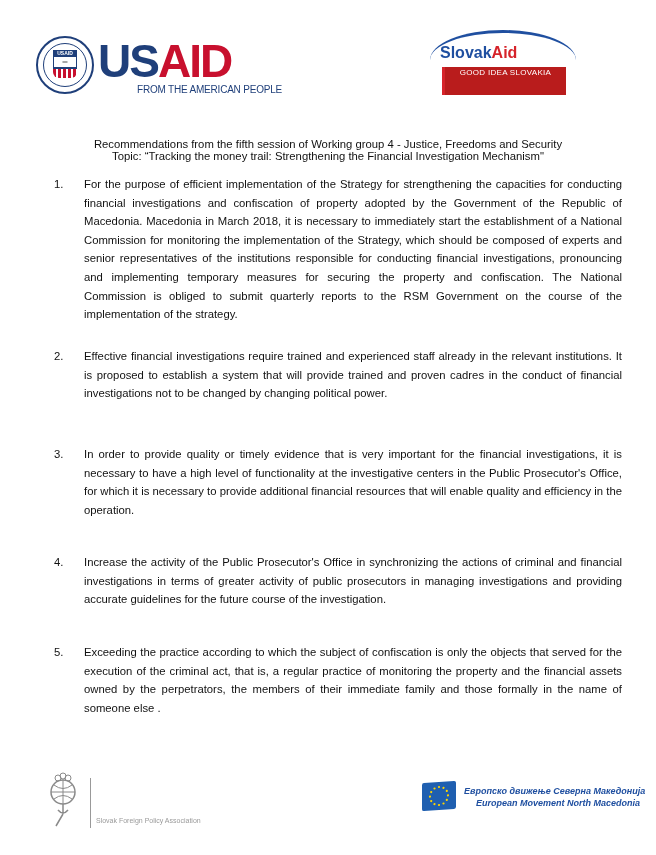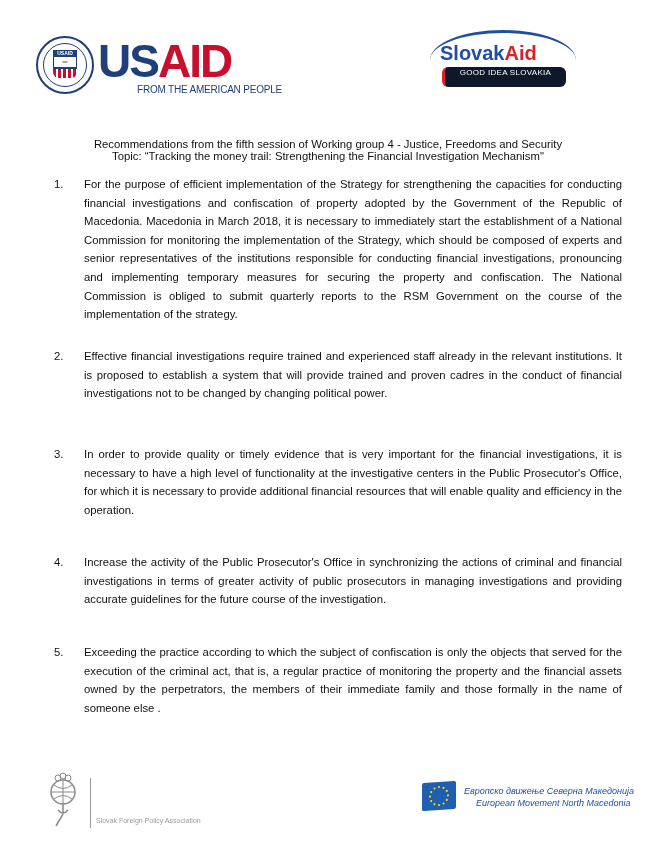--- a/index.html
+++ b/index.html
@@ -22,26 +22,26 @@
   .usaid-word { position: absolute; left: 62px; top: 2px; font-size: 46px; font-weight: bold; letter-spacing: -2px;
                 line-height: 46px; }
   .usaid-word .us { color: #1f3f7a; margin-top: 48px; }
   .usaid-word .aid { color: #c8102e; }
   .usaid-tag { position: absolute; left: 64px; top: 48px; font-size: 10px; color: #1f3f7a; white-space: nowrap;
                letter-spacing: -0.2px; padding-left: 37px; }
 
   .slovakaid { position: absolute; left: 428px; top: 30px; width: 150px; height: 52px; }
   .slovakaid .arc { position: absolute; left: 2px; top: 0; width: 146px; height: 30px; border-top: 3px solid #1f4fa0;
                     border-radius: 50% 50% 0 0 / 100% 100% 0 0; box-sizing: border-box; }
-  .slovakaid .word { position: absolute; left: 12px; top: 12px; font-size: 20px; font-weight: bold; line-height: 22px; }
+  .slovakaid .word { position: absolute; left: 12px; top: 12px; font-size: 16px; font-weight: bold; line-height: 22px; }
   .slovakaid .word .s { color: #1f4fa0; }
   .slovakaid .word .a { color: #d6232a; }
-  .slovakaid .bar { position: absolute; left: 14px; top: 37px; width: 124px; height: 20px; background: #0f172a;
+  .slovakaid .bar { position: absolute; left: 14px; top: 37px; width: 124px; height: 28px; background: #b91c1c;
                     border-left: 3px solid #d6232a; box-sizing: border-box; color: #fff; font-size: 8px;
-                    line-height: 12px; text-align: center; letter-spacing: 0.3px; white-space: nowrap; border-radius: 6px; }
+                    line-height: 12px; text-align: center; letter-spacing: 0.3px; white-space: nowrap; }
 
   
   .title { position: absolute; left: 0; width: 656px; text-align: center; font-size: 11.3px; color: #111; white-space: nowrap; }
   .title1 { top: 138px; }
   .title2 { top: 150px; }
 
   
   .item { position: absolute; left: 54px; width: 568px; font-size: 11.3px; line-height: 18.6px; }
   .item .num { position: absolute; left: 0; top: 0; }
   .item .txt { display: block; margin-left: 30px; text-align: justify; }
@@ -55,21 +55,21 @@
   .sfpa { position: absolute; left: 42px; top: 770px; width: 180px; height: 60px; }
   .sfpa .emblem { position: absolute; left: 4px; top: 2px; width: 34px; height: 56px; }
   .sfpa .divider { position: absolute; left: 48px; top: 8px; width: 1px; height: 50px; background: #999; }
   .sfpa .word { position: absolute; left: 54px; top: 2px; font-size: 40px; font-weight: bold; color: #8a8a8a;
                 line-height: 46px; letter-spacing: 1px; }
   .sfpa .sub { position: absolute; left: 54px; top: 47px; font-size: 7px; color: #9a9a9a; white-space: nowrap; }
 
   .emnm { position: absolute; left: 420px; top: 780px; width: 210px; height: 36px; }
   .emnm .flag { position: absolute; left: 2px; top: 2px; width: 34px; height: 28px; background: #1f5fb0;
                 transform: skewY(-4deg); border-radius: 2px; }
-  .emnm .line { position: absolute; left: 44px; font-size: 9px; font-weight: normal; font-style: italic;
+  .emnm .line { position: absolute; left: 44px; font-size: 9px; font-weight: bold; font-style: italic;
                 color: #1f4fa0; white-space: nowrap; }
   .emnm .l1 { top: 6px; }
   .emnm .l2 { top: 18px; margin-left: 12px; }
 </style>
 </head>
 <body>
 
 <div class="usaid">
   <div class="usaid-seal">
     <div class="ring"></div>

